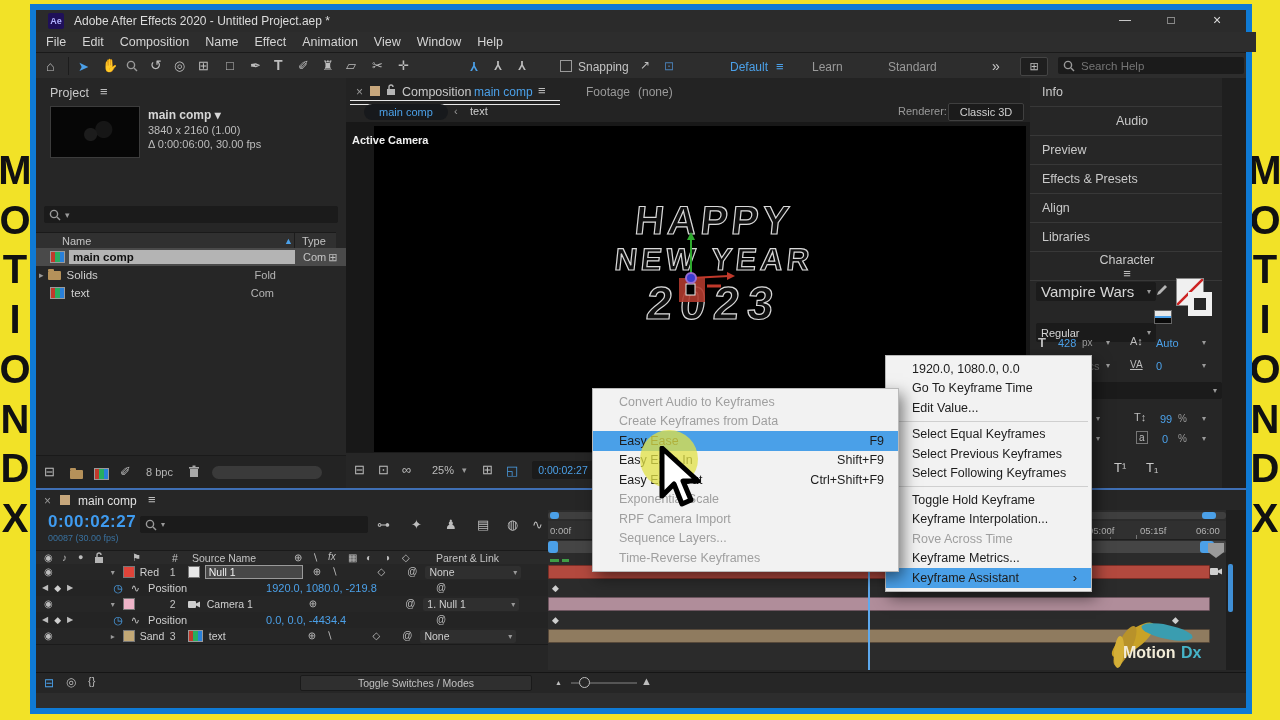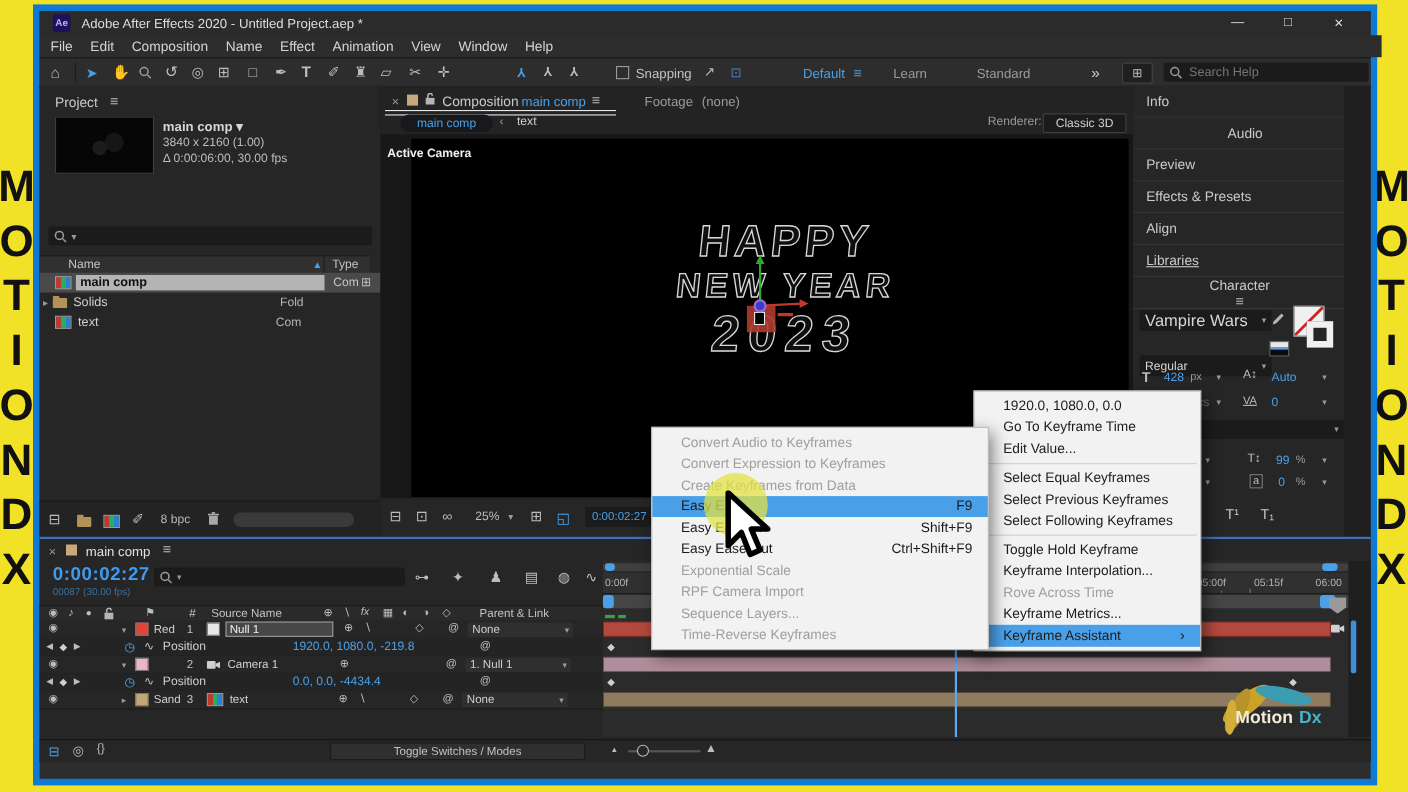--- a/index.html
+++ b/index.html
@@ -273,21 +273,21 @@
         </div>
       <div class="collapsed-panel" style="height:28px;">
           <span class="hdr-lbl">Preview</span>
         </div>
       <div class="collapsed-panel" style="height:28px;">
           <span class="hdr-lbl">Effects &amp; Presets</span>
         </div>
       <div class="collapsed-panel" style="height:28px;">
           <span class="hdr-lbl">Align</span>
         </div>
-      <div class="collapsed-panel" style="height:28px;text-decoration:underline;">
+      <div class="collapsed-panel" style="height:28px;">
           <span class="hdr-lbl">Libraries</span>
         </div>
       <div class="collapsed-panel" style="height:28px;justify-content:flex-end;padding-right:10px;flex-direction:column;">
         <span class="hdr-lbl">Character</span>
         <span class="ic" style="font-size:13px;">≡</span>
       </div>
 
       <div class="a" style="left:0;top:196px;width:192px;height:214px;">
         <div class="a inputbox" style="left:6px;top:8px;width:110px;height:19px;justify-content:space-between;">
           <span style="font-size:15px;color:#d6d6d6;">Vampire Wars</span>
@@ -572,23 +572,20 @@
         <span>Keyframe Assistant</span>
         <span style="font-size:13px;">›</span>
       </div>
     </div>
 
     <div class="a menu" style="left:556px;top:378px;width:305px;z-index:51;padding:3px 0;">
       <div class="mi dis">
           <span>Convert Audio to Keyframes</span>
         </div>
       <div class="mi dis">
-          <span>Convert Expression to Keyframes</span>
-        </div>
-      <div class="mi dis">
           <span>Create Keyframes from Data</span>
         </div>
       <div class="mi sel">
         <span>Easy Ease</span>
         <span>F9</span>
       </div>
       <div class="mi">
         <span>Easy Ease In</span>
         <span>Shift+F9</span>
       </div>

